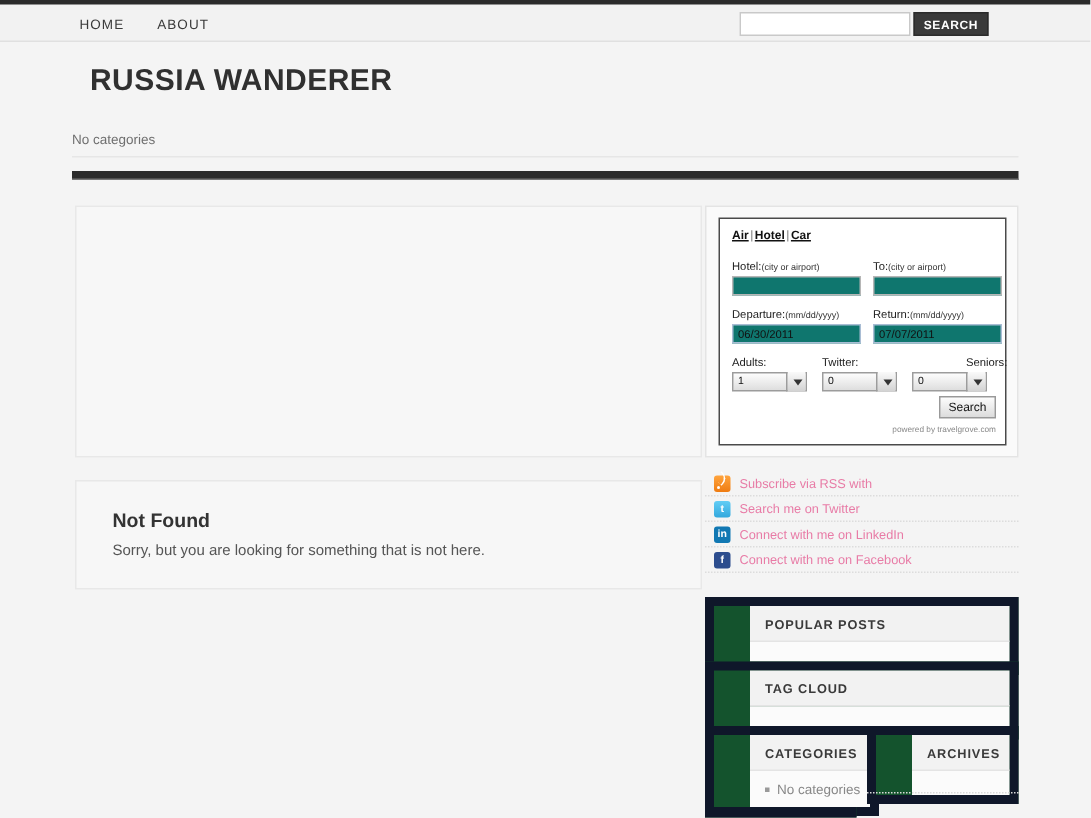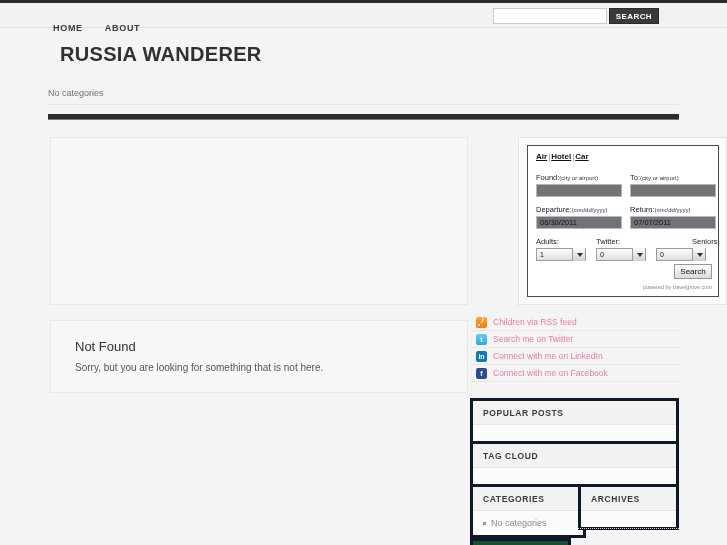--- a/index.html
+++ b/index.html
@@ -14,22 +14,22 @@
 
   
   .topbar {
     position: absolute; left: 0; top: 0; width: 727px; height: 28px;
     background: #f2f2f2;
     border-top: 3px solid #2b2b2b;
     border-bottom: 1px solid #e0e0e0;
   }
   .nav { position: absolute; left: 53px; top: 8px; display: flex; gap: 22px; }
   .nav a {
-    font-size: 9px; font-weight: bold; letter-spacing: .7px;
-    color: #3a3a3a; text-decoration: none; text-transform: uppercase; margin-top: 12px;
+    font-size: 9px; font-weight: normal; letter-spacing: .7px;
+    color: #3a3a3a; text-decoration: none; text-transform: uppercase;
   }
   .searchwrap { position: absolute; right: 68px; top: 5px; display: flex; height: 16px; }
   .searchwrap input {
     width: 114px; height: 16px; border: 1px solid #c9c9c9; background: #fff;
     font-size: 9px; padding: 0 3px; outline: none; color: #444;
     font-family: "Liberation Sans", sans-serif;
   }
   .searchwrap button {
     height: 16px; margin-left: 2px; padding: 0 6px;
     background: #3a3a3a; color: #fff; border: 1px solid #2b2b2b;
@@ -58,42 +58,42 @@
 
   
   .main-empty {
     position: absolute; left: 50px; top: 137px; width: 418px; height: 168px;
     background: #f7f7f7; border: 1px solid #e8e8e8;
   }
   .main-notfound {
     position: absolute; left: 50px; top: 320px; width: 418px; height: 73px;
     background: #f7f7f7; border: 1px solid #e8e8e8;
   }
-  .nf-title { position: absolute; left: 24px; top: 18px; font-size: 13px; font-weight: normal; color: #333; }
+  .nf-title { position: absolute; left: 24px; top: 18px; font-size: 13px; font-weight: bold; color: #333; }
   .nf-body  { position: absolute; left: 24px; top: 41px; font-size: 10px; color: #555; }
 
   
-  .sidebar { position: absolute; left: 470px; top: 137px; width: 209px; margin-left: 48px; }
+  .sidebar { position: absolute; left: 470px; top: 137px; width: 209px; }
 
   .travelbox {
     position: relative; width: 209px; height: 168px;
     background: #fafafa; border: 1px solid #e4e4e4;
   }
   .travelinner {
     position: absolute; left: 8px; top: 7px; width: 192px; height: 152px;
     background: #fff; border: 1px solid #4a4a4a;
   }
   .tg-tabs { position: absolute; left: 8px; top: 6px; font-size: 8px; color: #111; }
   .tg-tabs a { color: #111; text-decoration: underline; font-weight: bold; }
   .tg-tabs i { font-style: normal; color: #777; padding: 0 1px; font-weight: normal; }
 
   .tg-lab { position: absolute; font-size: 7.5px; color: #222; white-space: nowrap; }
   .tg-lab em { font-style: normal; font-size: 6px; color: #333; }
   .tg-inp {
-    position: absolute; height: 13px; border: 1px solid #b6b6b6; background: #737373;
+    position: absolute; height: 13px; border: 1px solid #b6b6b6; background: #0f766e;
     font-size: 7.5px; color: #111; padding: 0 3px; outline: none;
     font-family: "Liberation Sans", sans-serif;
   }
   .tg-date { border-color: #a9bdd4; }
   .tg-sel {
     position: absolute; height: 13px; width: 50px; border: 1px solid #9c9c9c;
     background: linear-gradient(#fdfdfd,#dedede);
     font-size: 7px; color: #111; padding-left: 3px; line-height: 11px;
   }
   .tg-sel .arw {
@@ -134,21 +134,21 @@
     content: ""; position: absolute; left: 2.5px; bottom: 2px; width: 6px; height: 6px;
     border-top: 1.5px solid #fff; border-right: 1.5px solid #fff;
     border-top-right-radius: 6px; transform: rotate(45deg); transform-origin: right top;
   }
   .ico-tw { background: linear-gradient(#62cdf5,#33a8dd); }
   .ico-fb { background: #2c4d8e; }
   .ico-li { background: #1178b3; }
   .slabel { font-size: 8.5px; color: #e87ba6; }
 
   
-  .widget { position: absolute; background: #14532d; border: 3px solid #0f172a; }
+  .widget { position: absolute; background: #14532d; border: 6px solid #0f172a; padding-left: 24px; }
   .wtitle {
     font-size: 8.5px; font-weight: bold; letter-spacing: .6px; color: #3a3a3a;
     text-transform: uppercase; padding: 7px 0 6px 10px;
     border-bottom: 1px solid #e4e4e4; background: #f2f2f2;
   }
   .wbody { min-height: 16px; background: #fbfbfb; }
   .wbody ul { margin: 0; padding: 7px 0 7px 18px; list-style: none; }
   .wbody li { font-size: 9px; color: #888; position: relative; }
   .wbody li:before {
     content: ""; position: absolute; left: -8px; top: 4px; width: 3px; height: 3px;
@@ -195,21 +195,21 @@
 
   <div class="sidebar">
     <div class="travelbox">
       <div class="travelinner">
 
         <div class="tg-tabs">
           <a href="#">Air</a><i>|</i><a href="#">Hotel</a><i>|</i><a href="#">Car</a>
         </div>
 
         <div class="tg-lab" style="left:8px; top:27px;">
-          <span>Found:</span><em>(city or airport)</em>
+          <span>Hotel:</span><em>(city or airport)</em>
         </div>
         <input class="tg-inp" style="left: 8px; top: 38px; width: 86px;" type="text">
 
         <div class="tg-lab" style="left:102px; top:27px;">
           <span>To:</span><em>(city or airport)</em>
         </div>
         <input class="tg-inp" style="left: 102px; top: 38px; width: 86px;" type="text">
 
         <div class="tg-lab" style="left:8px; top:59px;">
           <span>Departure:</span><em>(mm/dd/yyyy)</em>
@@ -241,21 +241,21 @@
 
         <div class="tg-btn">Search</div>
         <div class="tg-credit">powered by travelgrove.com</div>
       </div>
     </div>
   </div>
 
   <div class="social">
     <div class="srow">
       <span class="sico ico-rss"></span>
-      <span class="slabel">Children via RSS feed</span>
+      <span class="slabel">Subscribe via RSS with</span>
     </div>
     <div class="srow">
       <span class="sico ico-tw">t</span>
       <span class="slabel">Search me on Twitter</span>
     </div>
     <div class="srow">
       <span class="sico ico-li">in</span>
       <span class="slabel">Connect with me on LinkedIn</span>
     </div>
     <div class="srow">

